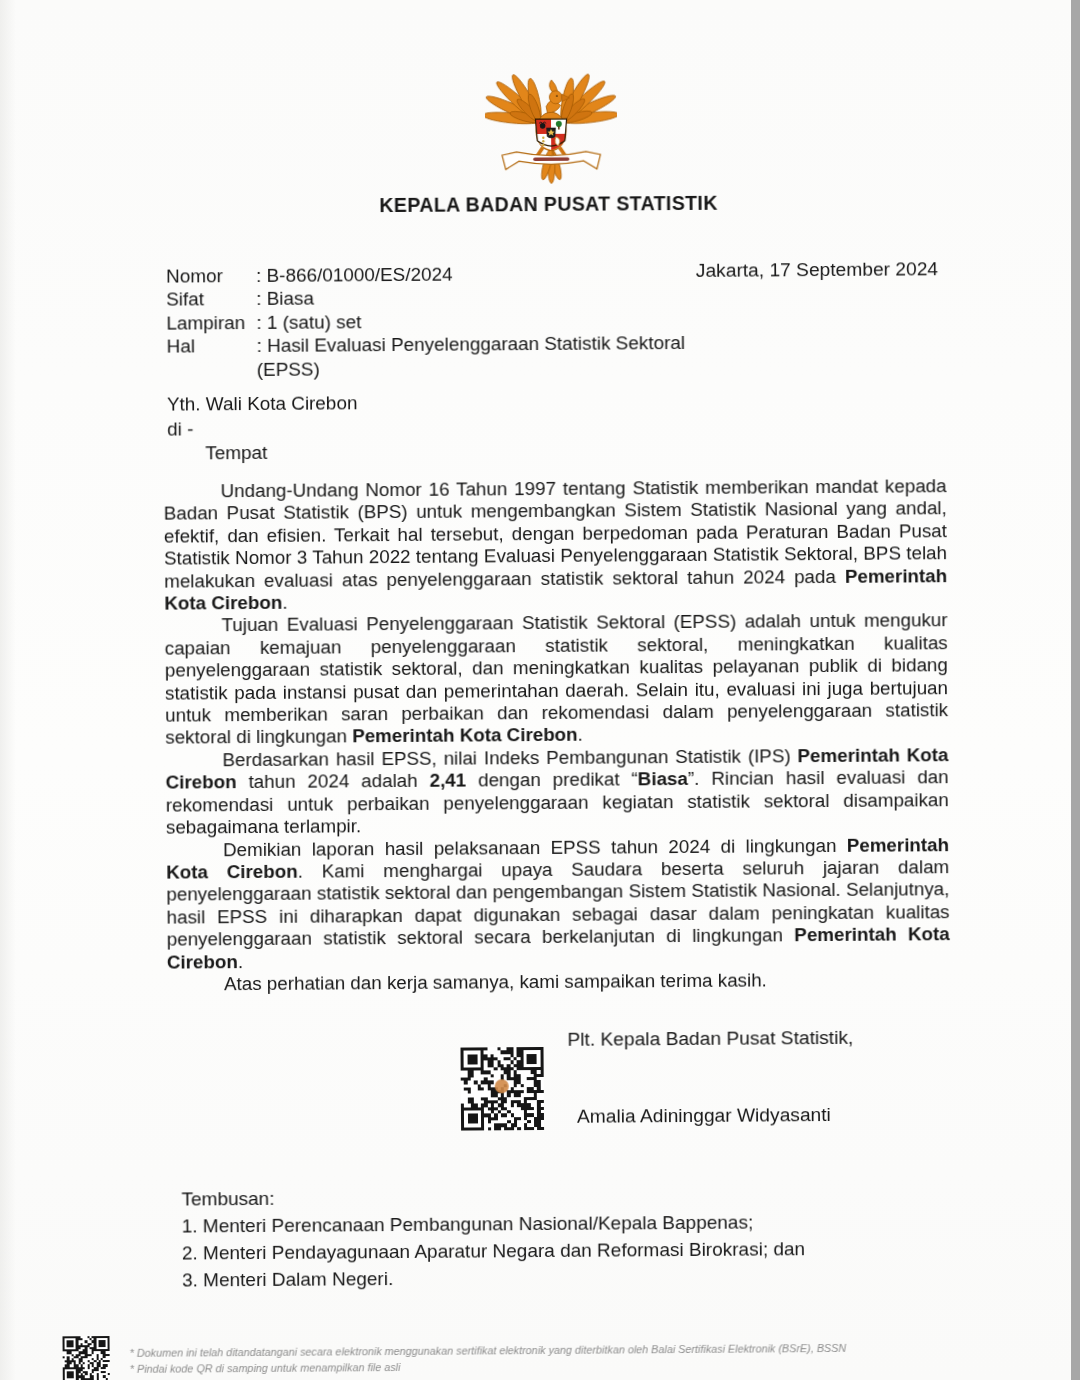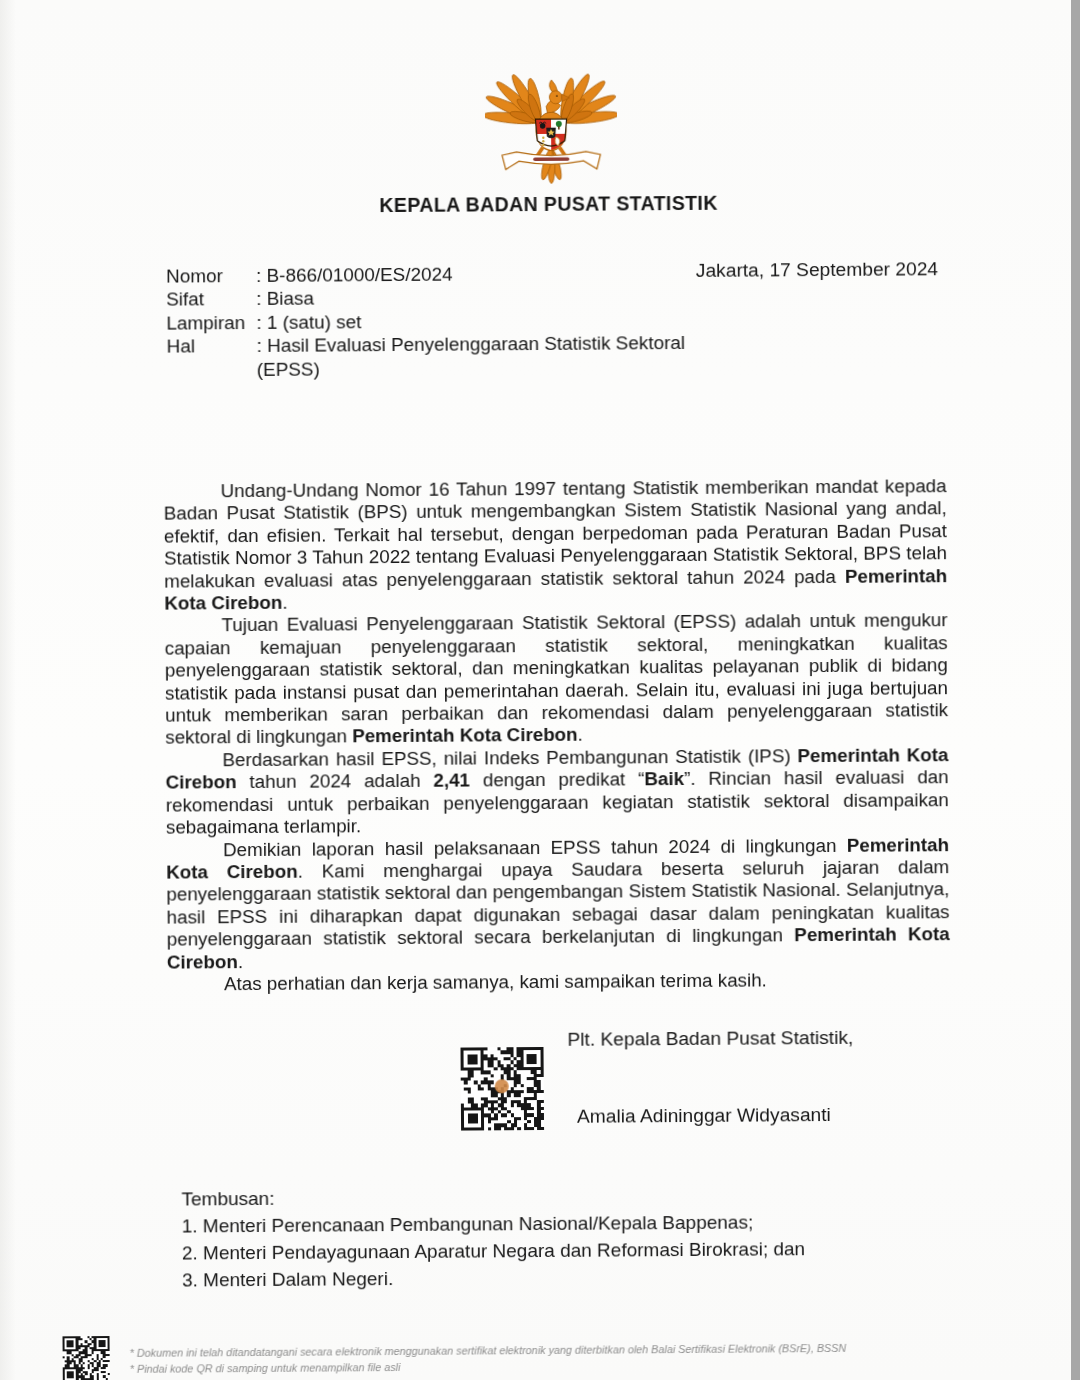--- a/index.html
+++ b/index.html
@@ -123,25 +123,30 @@
         <span>Lampiran</span>
         <span>: 1 (satu) set</span>
       </div>
       <div class="meta-row">
         <span>Hal</span>
         <span>: Hasil Evaluasi Penyelenggaraan Statistik Sektoral (EPSS)</span>
       </div>
     </div>
     <div class="date">Jakarta, 17 September 2024</div>
 
+    <div class="recipient">
+      <div>Yth. Wali Kota Cirebon</div>
+      <div>di -</div>
+      <div class="indent">Tempat</div>
+    </div>
 
     <div class="body">
       <p><span>Undang-Undang Nomor 16 Tahun 1997 tentang Statistik memberikan mandat kepada Badan Pusat Statistik (BPS) untuk mengembangkan Sistem Statistik Nasional yang andal, efektif, dan efisien. Terkait hal tersebut, dengan berpedoman pada Peraturan Badan Pusat Statistik Nomor 3 Tahun 2022 tentang Evaluasi Penyelenggaraan Statistik Sektoral, BPS telah melakukan evaluasi atas penyelenggaraan statistik sektoral tahun 2024 pada </span><b>Pemerintah Kota Cirebon</b><span>.</span></p>
       <p><span>Tujuan Evaluasi Penyelenggaraan Statistik Sektoral (EPSS) adalah untuk mengukur capaian kemajuan penyelenggaraan statistik sektoral, meningkatkan kualitas penyelenggaraan statistik sektoral, dan meningkatkan kualitas pelayanan publik di bidang statistik pada instansi pusat dan pemerintahan daerah. Selain itu, evaluasi ini juga bertujuan untuk memberikan saran perbaikan dan rekomendasi dalam penyelenggaraan statistik sektoral di lingkungan </span><b>Pemerintah Kota Cirebon</b><span>.</span></p>
-      <p><span>Berdasarkan hasil EPSS, nilai Indeks Pembangunan Statistik (IPS) </span><b>Pemerintah Kota Cirebon</b><span> tahun 2024 adalah </span><b>2,41</b><span> dengan predikat “</span><b>Baik</b><span>”. Rincian hasil evaluasi dan rekomendasi untuk perbaikan penyelenggaraan kegiatan statistik sektoral disampaikan sebagaimana terlampir.</span></p>
+      <p><span>Berdasarkan hasil EPSS, nilai Indeks Pembangunan Statistik (IPS) </span><b>Pemerintah Kota Cirebon</b><span> tahun 2024 adalah </span><b>2,41</b><span> dengan predikat “</span><b>Biasa</b><span>”. Rincian hasil evaluasi dan rekomendasi untuk perbaikan penyelenggaraan kegiatan statistik sektoral disampaikan sebagaimana terlampir.</span></p>
       <p><span>Demikian laporan hasil pelaksanaan EPSS tahun 2024 di lingkungan </span><b>Pemerintah Kota Cirebon</b><span>. Kami menghargai upaya Saudara beserta seluruh jajaran dalam penyelenggaraan statistik sektoral dan pengembangan Sistem Statistik Nasional. Selanjutnya, hasil EPSS ini diharapkan dapat digunakan sebagai dasar dalam peningkatan kualitas penyelenggaraan statistik sektoral secara berkelanjutan di lingkungan </span><b>Pemerintah Kota Cirebon</b><span>.</span></p>
       <p><span>Atas perhatian dan kerja samanya, kami sampaikan terima kasih.</span></p>
     </div>
 
     <div class="sig-role">Plt. Kepala Badan Pusat Statistik,</div>
     <div class="qr-main" data-qr="25,3">
         <i style="left:0%;top:0%;width:4%;height:4%"></i>
         <i style="left:4%;top:0%;width:4%;height:4%"></i>
         <i style="left:8%;top:0%;width:4%;height:4%"></i>
         <i style="left:12%;top:0%;width:4%;height:4%"></i>

